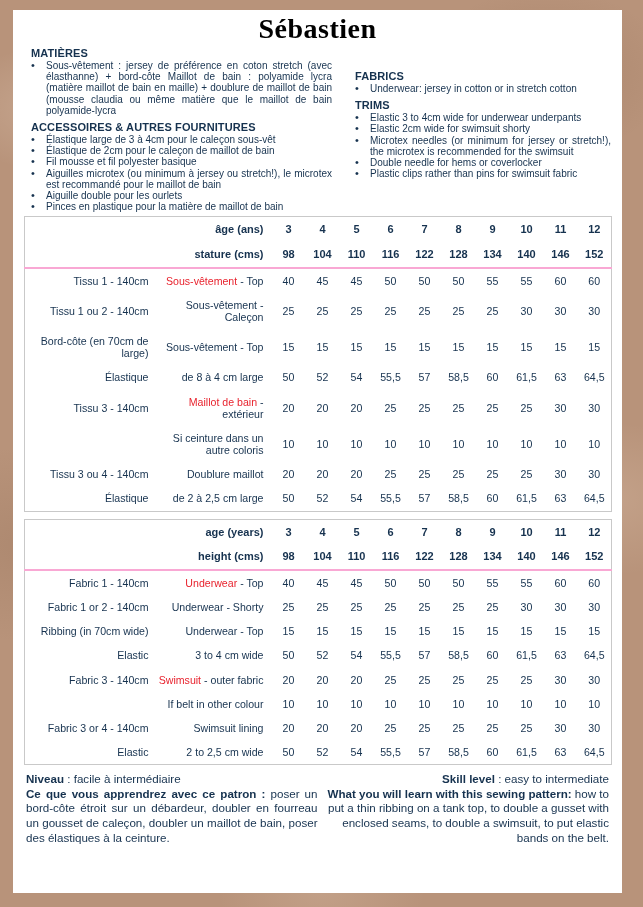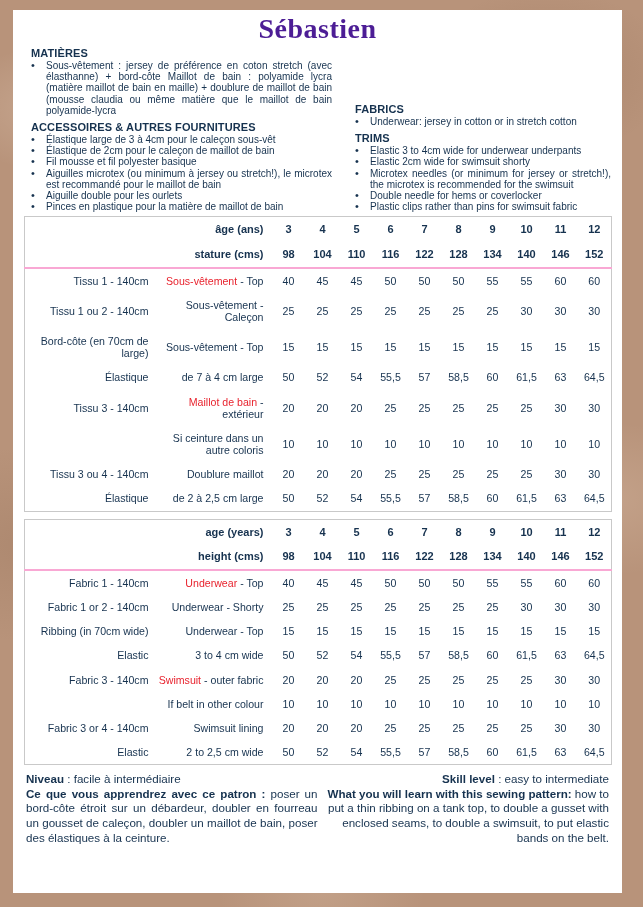--- a/index.html
+++ b/index.html
@@ -17,24 +17,24 @@
       radial-gradient(120px 80px at 35% 30%, rgba(120,85,55,.10), transparent 70%),
       #b8937a;
   }
   .card {
     position: absolute; left: 13px; top: 10px; width: 609px; height: 883px;
     background: #ffffff; padding: 3px 11px 0 11px; overflow: hidden;
     color: #16324f;
   }
   .title {
     font-family: "Liberation Serif", serif; font-weight: 700;
-    font-size: 28px; text-align: center; color: #4c1d95;
+    font-size: 28px; text-align: center; color: #000000;
     letter-spacing: .5px; margin-bottom: 2px;
   }
-  .topcols { display: flex; align-items: flex-end; }
+  .topcols { display: flex; }
   .topcol-left { width: 308px; }
   .topcol-right { flex: 1; padding-left: 16px; margin-top: 23px; }
   h3.sec { font-size: 11px; font-weight: 700; color: #16324f; padding-left: 7px; margin-bottom: 1px; letter-spacing: .1px; }
   ul.blist { list-style: none; margin-bottom: 4px; }
   ul.blist li {
     position: relative; padding-left: 22px; font-size: 10px; line-height: 1.12; color: #16324f;
   }
   ul.blist li::before {
     content: "\2022"; position: absolute; left: 7px; top: -1px; font-size: 11px;
   }
@@ -181,21 +181,21 @@
           <td class="num">15</td>
           <td class="num">15</td>
           <td class="num">15</td>
           <td class="num">15</td>
           <td class="num">15</td>
           <td class="num">15</td>
           <td class="num">15</td>
         </tr>
         <tr>
           <td class="rlabel">Élastique</td>
-          <td class="rdesc">de 7 à 4 cm large</td>
+          <td class="rdesc">de 8 à 4 cm large</td>
           <td class="num">50</td>
           <td class="num">52</td>
           <td class="num">54</td>
           <td class="num">55,5</td>
           <td class="num">57</td>
           <td class="num">58,5</td>
           <td class="num">60</td>
           <td class="num">61,5</td>
           <td class="num">63</td>
           <td class="num">64,5</td>

